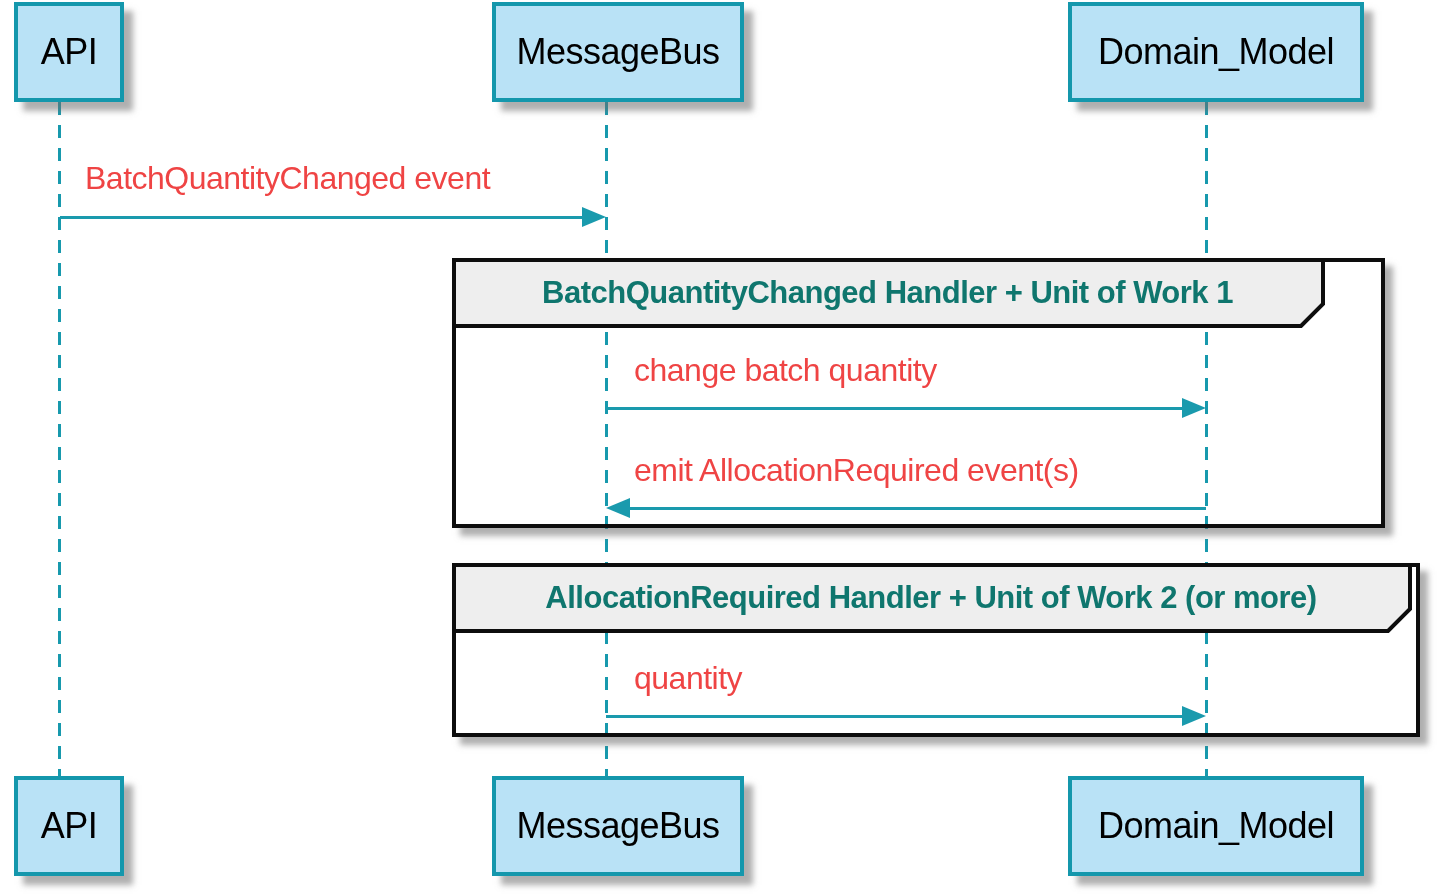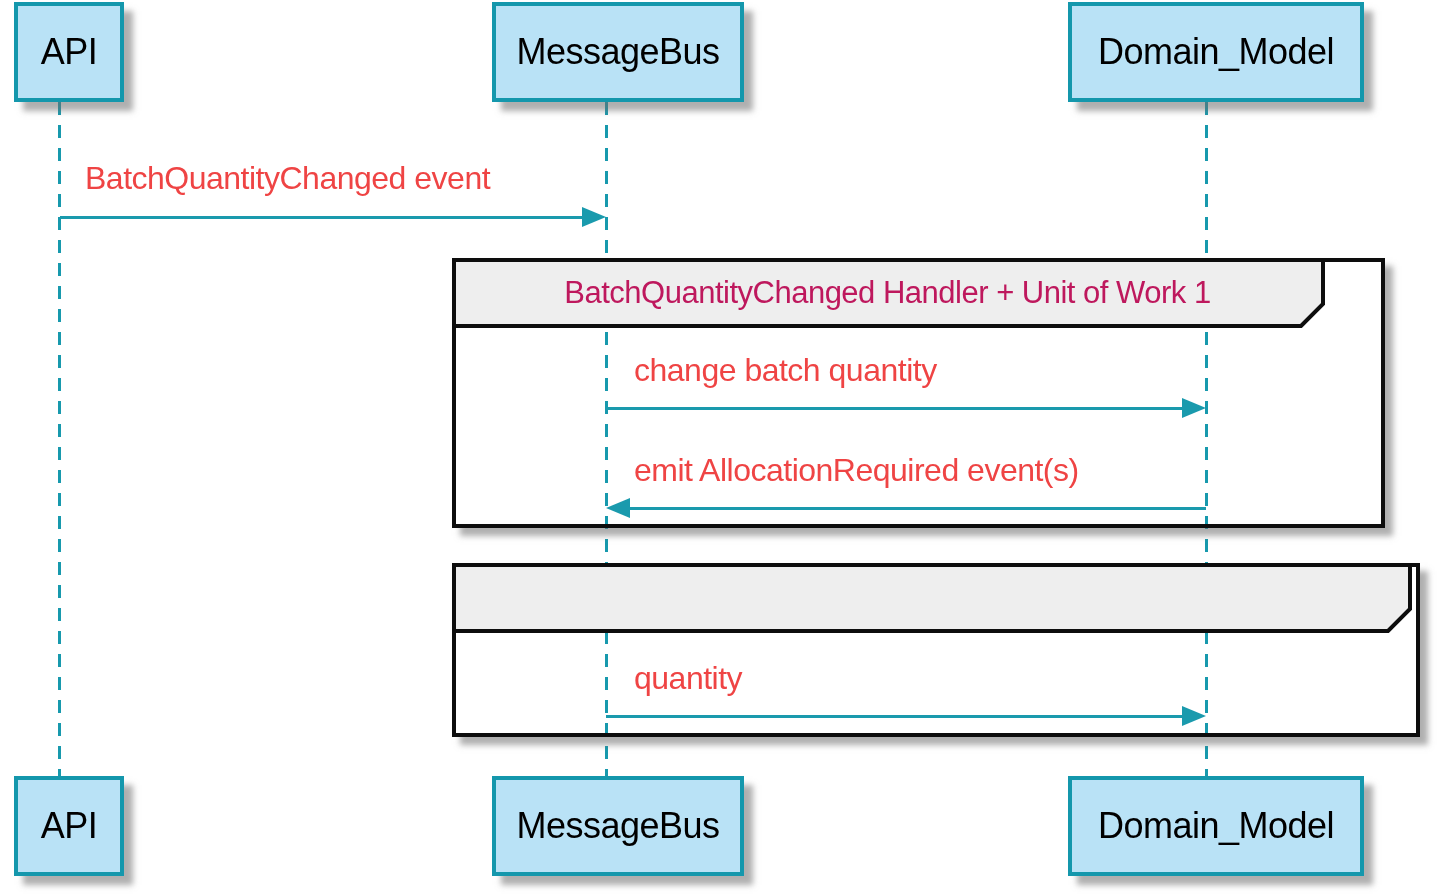--- a/index.html
+++ b/index.html
@@ -32,21 +32,21 @@
   .arrow-head.right{border-left:24px solid #1a9aad;}
   .arrow-head.left{border-right:24px solid #1a9aad;}
   
   .frame{
     position:absolute;box-sizing:border-box;border:4px solid #0d0d0d;background:transparent;
     box-shadow:8px 8px 6px rgba(110,110,110,0.55);
   }
   .frame-header-svg{position:absolute;}
   .frame-title{
     position:absolute;height:66px;display:flex;align-items:center;justify-content:center;
-    font-size:31px;font-weight:normal;letter-spacing:-0.5px;white-space:nowrap;color:#be185d;
+    font-size:31px;font-weight:bold;letter-spacing:-0.5px;white-space:nowrap;color:#0f766e;
   }
 </style>
 </head>
 <body>
 
 <div class="stage">
 
   <div class="lifeline" style="left:58px"></div>
   <div class="lifeline" style="left:605px"></div>
   <div class="lifeline" style="left:1205px"></div>
@@ -76,20 +76,21 @@
   <div class="arrow-head right" style="left:1182px;top:398px"></div>
 
   <div class="msg-label" style="left:634px;top:452px">emit AllocationRequired event(s)</div>
   <div class="arrow-line" style="left:628px;top:507px;width:578px"></div>
   <div class="arrow-head left" style="left:606px;top:498px"></div>
 
   <div class="frame" style="left:452px;top:563px;width:968px;height:174px"></div>
   <svg class="frame-header-svg" style="left:452px;top:563px" width="962" height="70">
     <polygon points="2,2 958,2 958,46 936,68 2,68" fill="#eeeeee" stroke="#0d0d0d" stroke-width="4"></polygon>
   </svg>
+  <div class="frame-title" style="left:452px;top:565px;width:958px">AllocationRequired Handler + Unit of Work 2 (or more)</div>
 
   <div class="msg-label" style="left:634px;top:660px">quantity</div>
   <div class="arrow-line" style="left:606px;top:715px;width:578px"></div>
   <div class="arrow-head right" style="left:1182px;top:706px"></div>
 
   <div class="participant" style="left:2px;top:776px;width:110px">
     <span>API</span>
   </div>
   <div class="participant" style="left:480px;top:776px;width:252px">
     <span>MessageBus</span>

